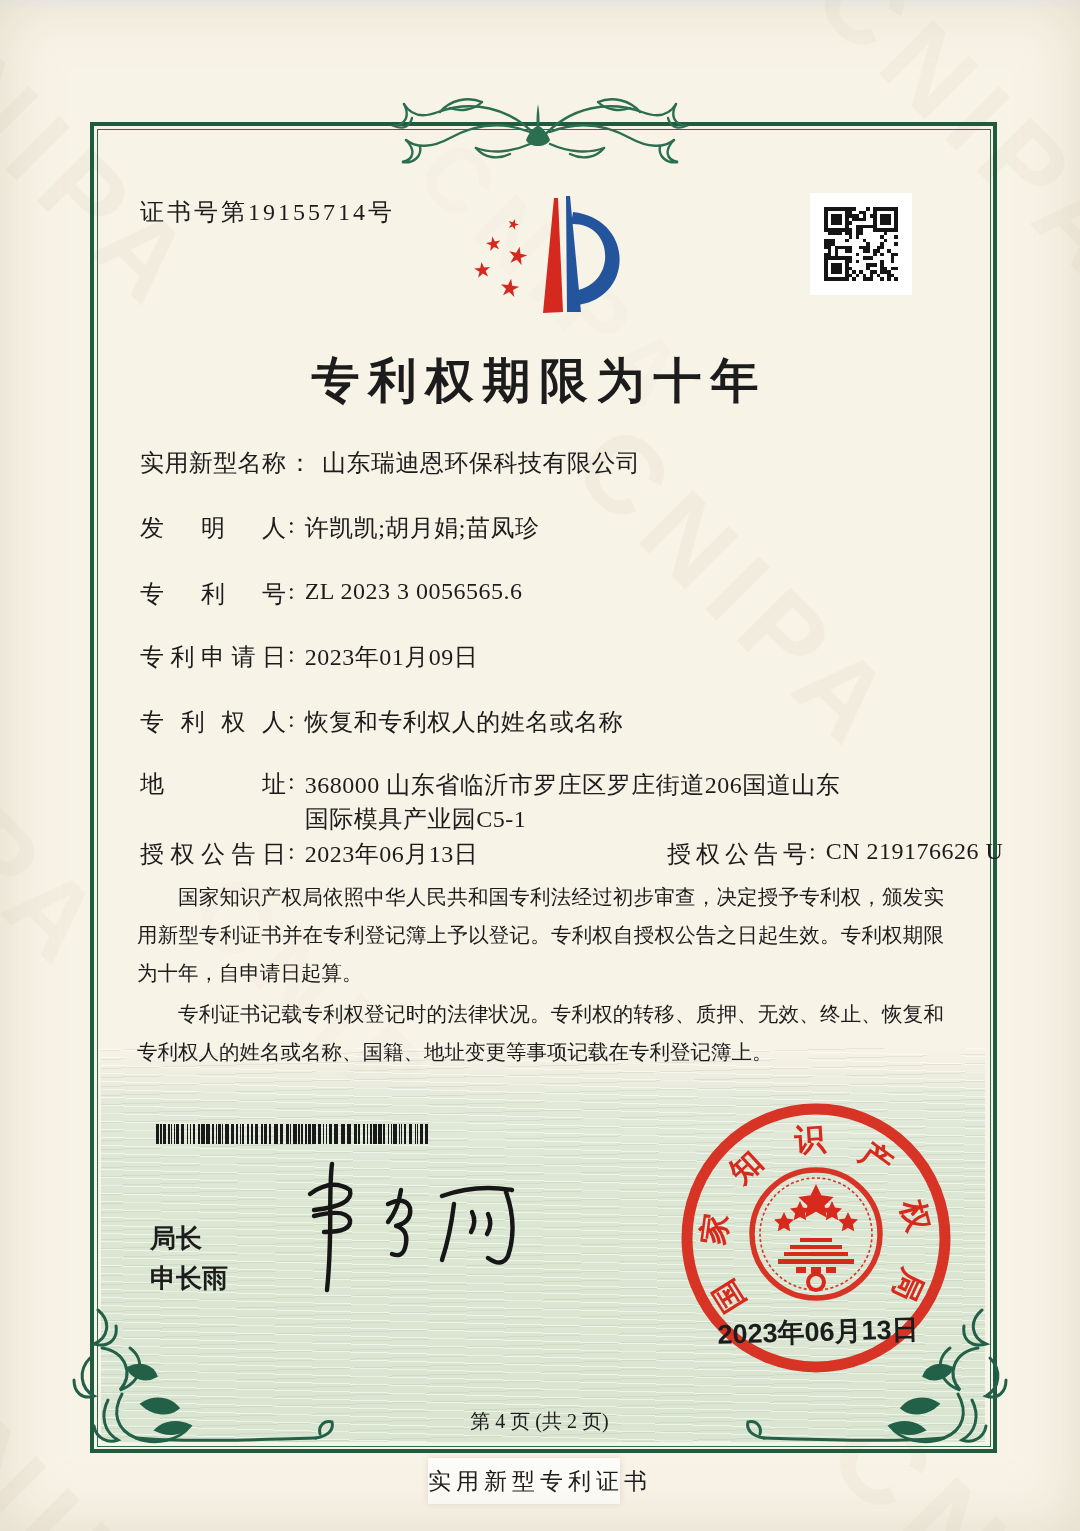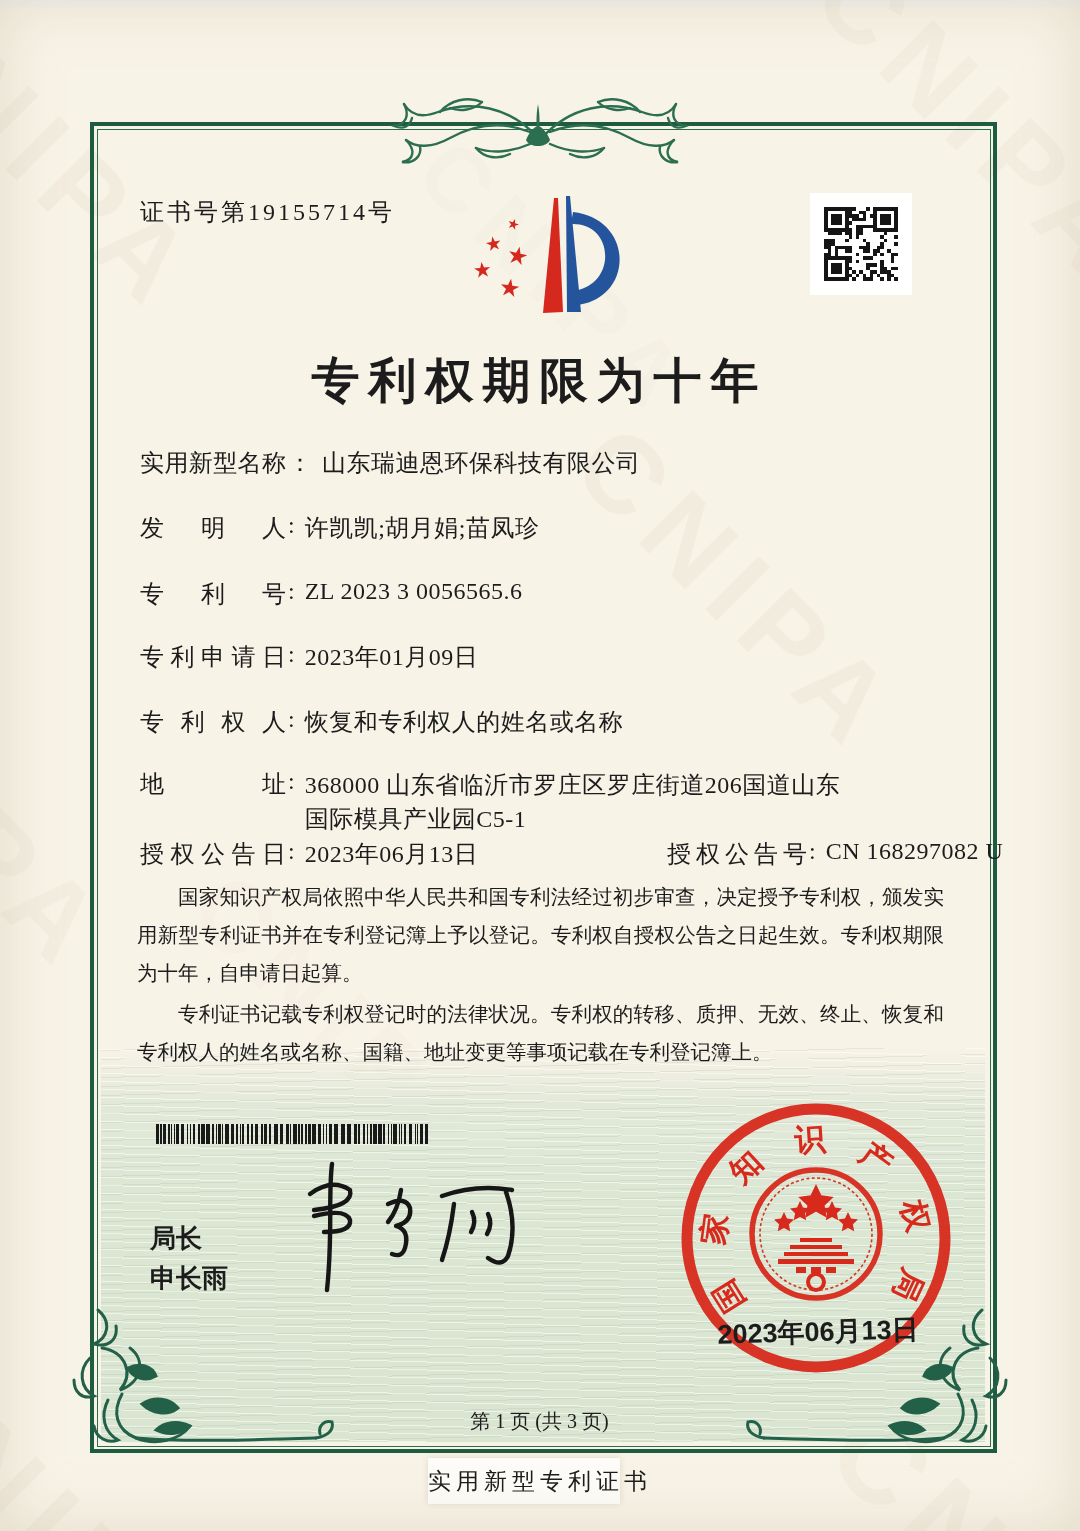--- a/index.html
+++ b/index.html
@@ -670,21 +670,21 @@
     </span><span class="fcolon">:</span>
   <span class="fvalue">2023年06月13日</span>
   <span class="grant-no">
     <span class="flabel justify-chars">
         <span>授</span>
         <span>权</span>
         <span>公</span>
         <span>告</span>
         <span>号</span>
       </span><span class="fcolon">:</span>
-    <span class="fvalue">CN 168297082 U</span>
+    <span class="fvalue">CN 219176626 U</span>
   </span>
 </div>
 
 <div class="paras">
   <p>国家知识产权局依照中华人民共和国专利法经过初步审查，决定授予专利权，颁发实用新型专利证书并在专利登记簿上予以登记。专利权自授权公告之日起生效。专利权期限为十年，自申请日起算。</p>
   <p>专利证书记载专利权登记时的法律状况。专利权的转移、质押、无效、终止、恢复和专利权人的姓名或名称、国籍、地址变更等事项记载在专利登记簿上。</p>
 </div>
 
 <div class="barcode" id="barcode">
     <i class="b" style="width: 3px;"></i>
@@ -869,17 +869,17 @@
       <span class="seal-char" style="left: 36.8726px; top: 126.686px; transform: rotate(-82.5deg);">家</span>
       <span class="seal-char" style="left: 68.4362px; top: 65.4019px; transform: rotate(-43deg);">知</span>
       <span class="seal-char" style="left: 131.773px; top: 38.1903px; transform: rotate(-3.5deg);">识</span>
       <span class="seal-char" style="left: 197.954px; top: 57.4803px; transform: rotate(36deg);">产</span>
       <span class="seal-char" style="left: 236.751px; top: 114.461px; transform: rotate(75.5deg);">权</span>
       <span class="seal-char" style="left: 230.443px; top: 183.107px; transform: rotate(115deg);">局</span>
     </div>
 </div>
 <div class="seal-date">2023年06月13日</div>
 
-<div class="page-no">第 1 页 (共 3 页)</div>
+<div class="page-no">第 4 页 (共 2 页)</div>
 <div class="note-box"></div>
 <div class="note">实用新型专利证书</div>
 
 <div class="vignette"></div>
 
 </body></html>

